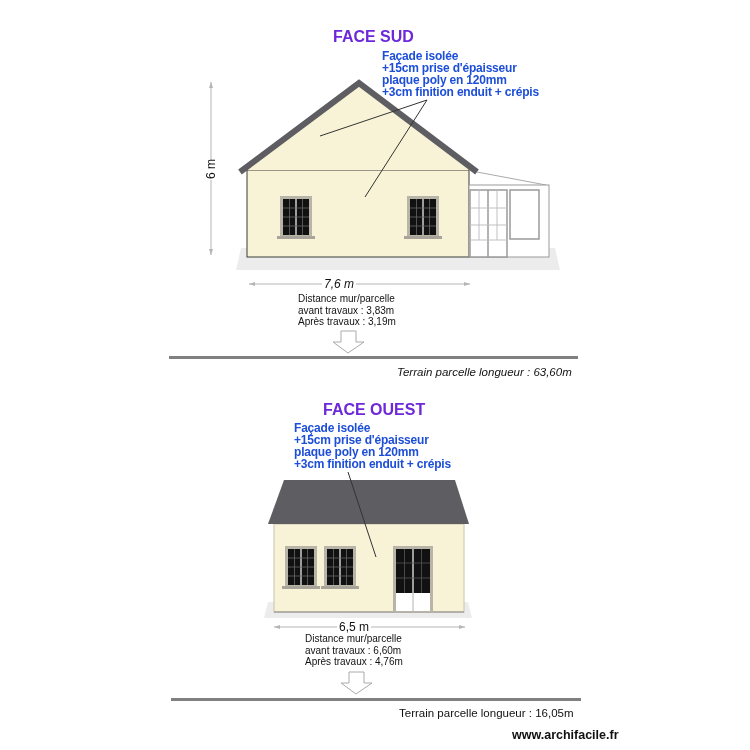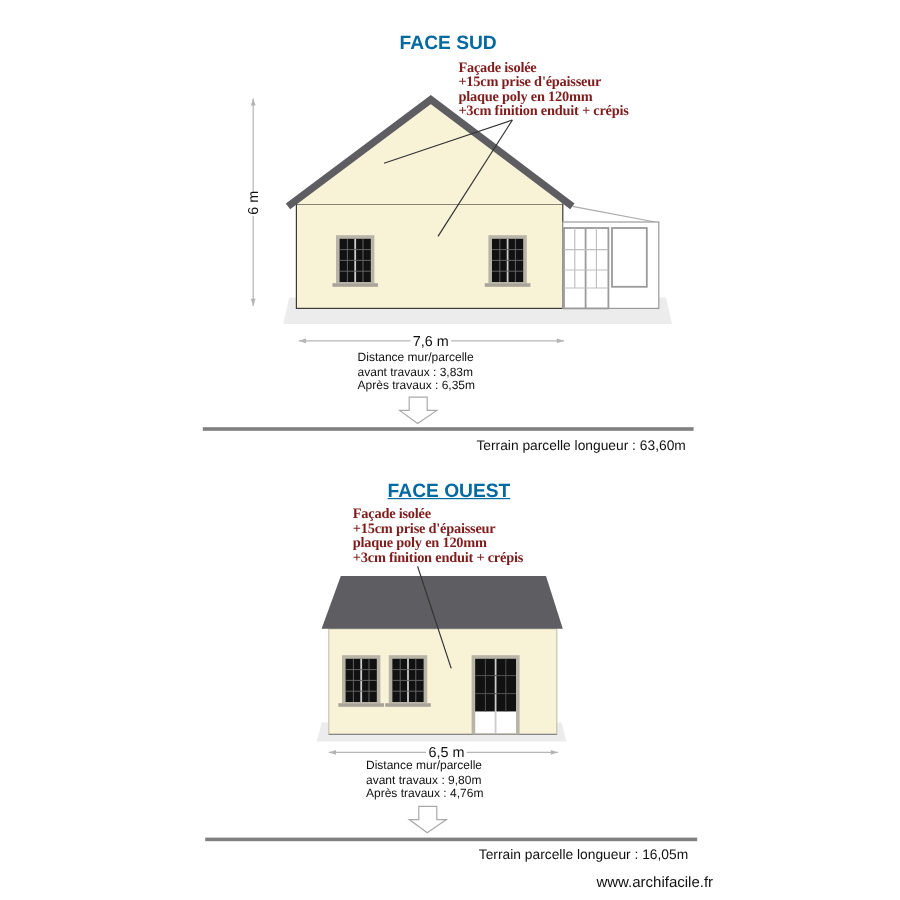--- a/index.html
+++ b/index.html
@@ -1,20 +1,20 @@
 <!DOCTYPE html>
 <html><head>
 <meta charset="utf-8">
 <style>
   html, body { margin:0; padding:0; background:#ffffff; }
   body { width:750px; height:750px; position:relative; overflow:hidden;
          font-family:"Liberation Sans", sans-serif; color:#111; }
   .abs { position:absolute; }
-  .title { font-weight:bold; font-size:16px; color:#0369a1; white-space:nowrap; }
-  .note { color:#7f1d1d; font-size:12px; font-weight:bold; line-height:12px; white-space:nowrap;font-family:Liberation Serif, serif; }
+  .title { font-weight:bold; font-size:16px; color:#6d28d9; white-space:nowrap; }
+  .note { color:#1d4ed8; font-size:12px; font-weight:bold; line-height:12px; white-space:nowrap; }
   .note div { letter-spacing:-0.2px; }
   .dist { font-size:10px; line-height:11.5px; color:#111; white-space:nowrap; }
   .dimlabel { font-size:12px; color:#111; white-space:nowrap; background:#fff; padding:0 2px; }
   .terrain { font-size:11.5px; color:#111; white-space:nowrap; }
   .ground { background:#808080; height:3px; }
   .footer { font-size:12.5px; color:#111; white-space:nowrap; }
   svg { position:absolute; overflow:visible; }
 </style>
 </head>
 <body>
@@ -83,32 +83,32 @@
   <line x1="249" y1="284" x2="470" y2="284" stroke="#b5b5b5" stroke-width="1"></line>
   <polygon points="249,284 255,282 255,286" fill="#b5b5b5"></polygon>
   <polygon points="470,284 464,282 464,286" fill="#b5b5b5"></polygon>
 
   <polygon points="341,331 356,331 356,342 364,342 348,353 333,342 341,342" fill="#fff" stroke="#aaa" stroke-width="1"></polygon>
 </svg>
 
 <div class="abs" style="left:203px; top:160px; width:16px; height:20px; background:#fff;"></div>
 <div class="abs" style="left:200px; top:162px; transform:rotate(-90deg); transform-origin:center; font-size:12px; white-space:nowrap; width:22px; text-align:center;">6 m</div>
 
-<div class="abs dimlabel" style="left:342px; top:277px;">7,6 m</div>
+<div class="abs dimlabel" style="left:322px; top:277px;font-style:italic;">7,6 m</div>
 
 <div class="abs dist" style="left:298px; top:293px;">
   <div>Distance mur/parcelle</div>
   <div>avant travaux : 3,83m</div>
-  <div>Après travaux : 6,35m</div>
+  <div>Après travaux : 3,19m</div>
 </div>
 
 <div class="abs ground" style="left:169px; top:356px; width:409px;"></div>
-<div class="abs terrain" style="left:397px; top:366px;">Terrain parcelle longueur : 63,60m</div>
+<div class="abs terrain" style="left:397px; top:366px;font-style:italic;">Terrain parcelle longueur : 63,60m</div>
 
-<div class="abs title" style="left:323px; top:401px;text-decoration:underline;">FACE OUEST</div>
+<div class="abs title" style="left:323px; top:401px;">FACE OUEST</div>
 
 <div class="abs note" style="left:294px; top:422px;">
   <div>Façade isolée</div>
   <div>+15cm prise d'épaisseur</div>
   <div>plaque poly en 120mm</div>
   <div>+3cm finition enduit + crépis</div>
 </div>
 
 <svg width="750" height="750" style="left:0;top:0;">
 
@@ -156,24 +156,24 @@
 
   <line x1="348" y1="472" x2="376" y2="557" stroke="#333" stroke-width="1"></line>
 
   <line x1="274" y1="627" x2="465" y2="627" stroke="#b5b5b5" stroke-width="1"></line>
   <polygon points="274,627 280,625 280,629" fill="#b5b5b5"></polygon>
   <polygon points="465,627 459,625 459,629" fill="#b5b5b5"></polygon>
 
   <polygon points="349,672 364,672 364,683 372,683 356,694 341,683 349,683" fill="#fff" stroke="#aaa" stroke-width="1"></polygon>
 </svg>
 
-<div class="abs dimlabel" style="left:355px; top:620px;">6,5 m</div>
+<div class="abs dimlabel" style="left:337px; top:620px;">6,5 m</div>
 
 <div class="abs dist" style="left:305px; top:633px;">
   <div>Distance mur/parcelle</div>
-  <div>avant travaux : 9,80m</div>
+  <div>avant travaux : 6,60m</div>
   <div>Après travaux : 4,76m</div>
 </div>
 
 <div class="abs ground" style="left:171px; top:698px; width:410px;"></div>
 <div class="abs terrain" style="left:399px; top:707px;">Terrain parcelle longueur : 16,05m</div>
 
-<div class="abs footer" style="left:497px; top:728px;">www.archifacile.fr</div>
+<div class="abs footer" style="left:512px; top:728px;font-weight:bold;">www.archifacile.fr</div>
 
 </body></html>

